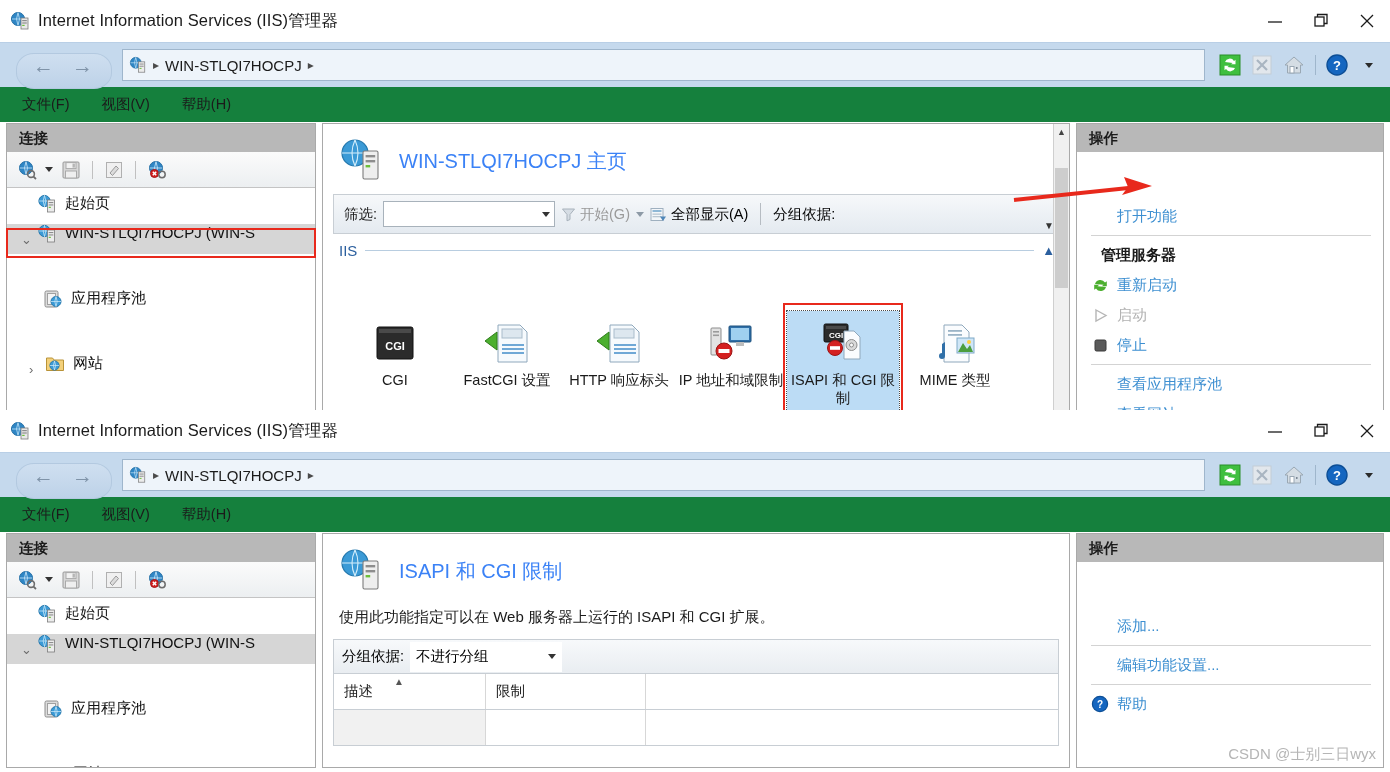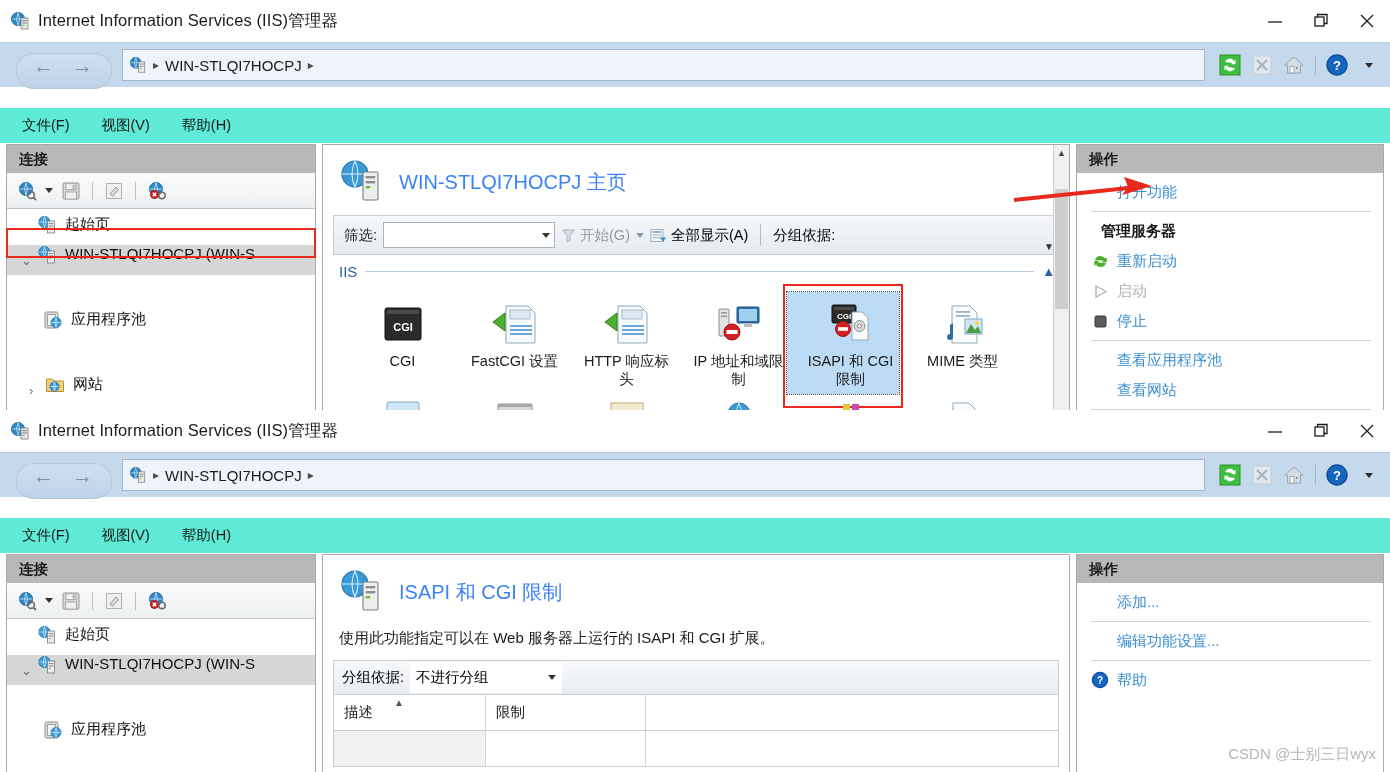--- a/index.html
+++ b/index.html
@@ -45,22 +45,22 @@
     display: flex; align-items: center; padding: 0 6px; gap: 6px; min-width: 0;
   }
   .crumb-ico { width: 18px; height: 18px; position: relative; flex: none; }
   .crumb-sep { color: #4a4a4a; font-size: 12px; }
   .crumb-text { font-size: 15px; color: #1b1b1b; white-space: nowrap; }
   .addr-tools { display: flex; align-items: center; gap: 6px; padding-left: 8px; }
   .atool { width: 26px; height: 26px; display:flex; align-items:center; justify-content:center; position:relative;}
   .atool-div { width: 1px; height: 20px; background: #9fb6cc; margin: 0 2px; }
 
   
-  .menubar { height: 36px; background: #5eead4; display: flex; align-items: center;
-             padding-left: 22px; gap: 32px; border-bottom: 1px solid #ffffff; margin-top: 21px;}
+  .menubar { height: 36px; background: #15803d; display: flex; align-items: center;
+             padding-left: 22px; gap: 32px; border-bottom: 1px solid #ffffff;}
   .menuitem { font-size: 14.5px; color: #1b1b1b; white-space: nowrap; }
 
   
   .panes { display: flex; gap: 0; padding: 0 6px 0 6px; align-items: stretch; }
 
   .pane { border: 1px solid #a9a9a9; background: #fff; overflow: hidden; }
   .pane-hdr { height: 28px; background: #b8b8b8;
               display: flex; align-items: center; padding-left: 12px;
               font-size: 14.5px; font-weight: bold; color: #1b1b1b; }
 
@@ -100,35 +100,35 @@
   .fb-scroll { position: absolute; right: 2px; top: 2px; bottom: 2px; width: 14px;
                display:flex; align-items:flex-end; justify-content:center; color:#333; font-size: 10px;}
 
   .section { margin: 0 10px; }
   .sec-title { display: flex; align-items: center; gap: 8px; padding: 8px 4px 2px 6px; }
   .sec-title .nm { font-size: 15px; color: #2b5f9e; }
   .sec-line { flex: 1; height: 1px; background: #b8cde0; }
   .chev-up { color: #2b5f9e; font-size: 13px; }
 
   .icon-grid { display: flex; padding: 10px 4px 0 6px; gap: 0; }
-  .icon-cell { width: 112px; text-align: center; padding: 4px 2px 6px 17px; position: relative; }
+  .icon-cell { width: 112px; text-align: center; padding: 4px 2px 6px 2px; position: relative; margin-top: 40px; }
   .icon-cell .glyph { height: 56px; display: flex; align-items: center; justify-content: center; }
   .icon-cell .cap { font-size: 14.5px; color: #1b1b1b; line-height: 1.25; }
   .icon-cell.selected { background: #bcdcf5; outline: 1px dotted #4a4a4a; }
   .red-box { position: absolute; border: 2px solid #e8291c; }
 
   .vscroll { position: absolute; right: 0; top: 0; bottom: 0; width: 16px; background: #f0f0f0;
              border-left: 1px solid #cfcfcf; }
   .vscroll .thumb { position:absolute; left:1px; right:1px; top: 44px; height: 120px; background: #cdcdcd; }
   .vscroll .arrow { position:absolute; left:0; right:0; height:16px; display:flex;align-items:center;justify-content:center;
                     font-size:9px; color:#444;}
 
   
   .right-pane { width: 308px; flex: none; }
-  .act-list { padding: 4px 0; }
+  .act-list { padding: 21px 0; margin-top: 28px; }
   .act-item { display: flex; align-items: center; gap: 8px; height: 30px; padding-left: 14px;
               font-size: 15px; color: #3d8fd1; white-space: nowrap; }
   .act-item.head { color: #1b1b1b; font-weight: bold; padding-left: 24px; }
   .act-item.disabled { color: #b1b1b1; }
   .act-item .ai { width: 18px; height: 18px; flex:none; display:flex;align-items:center;justify-content:center;}
   .act-item .lbl { }
   .act-sep { height: 1px; background: #d3d3d3; margin: 4px 12px 4px 14px; }
   .act-indent { padding-left: 40px; }
 
   

